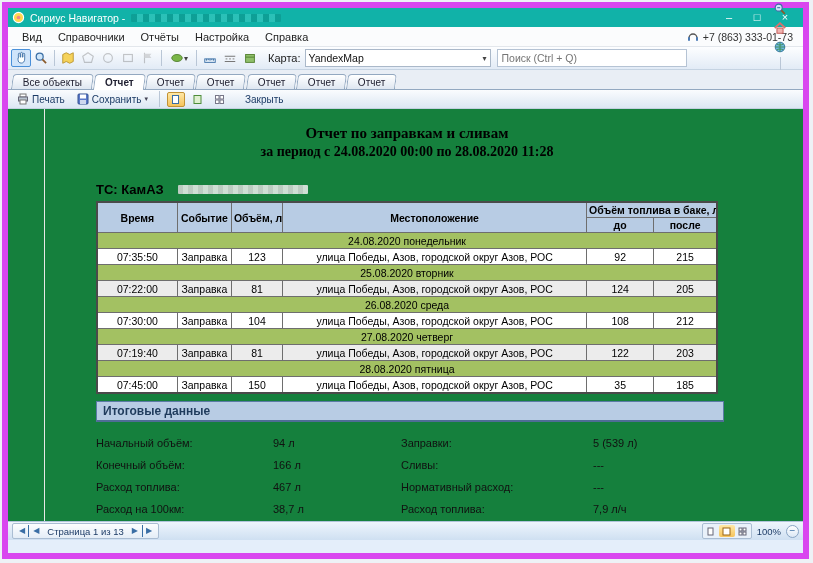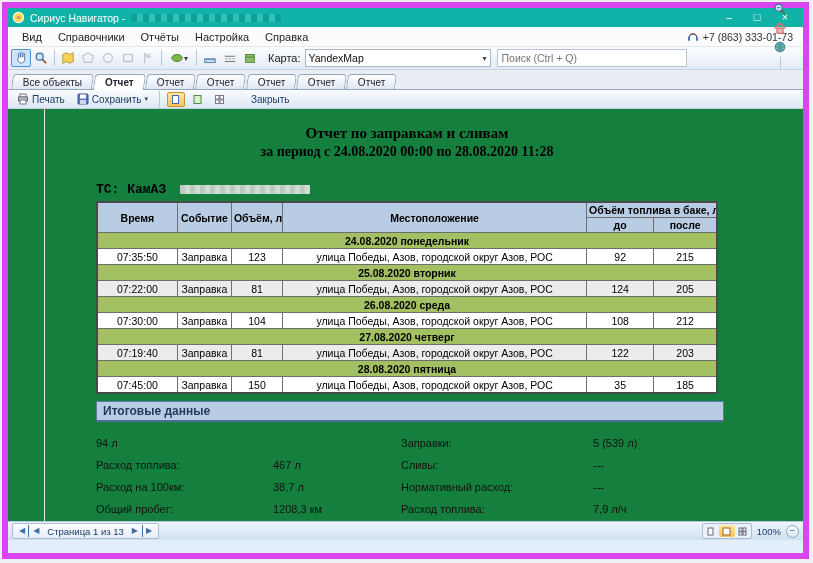--- a/index.html
+++ b/index.html
@@ -54,29 +54,29 @@
     border:1px solid transparent;padding:0;}
   .vtb.on{background:linear-gradient(#ffe8a6,#f5c35c);border:1px solid #c29235;border-radius:2px;}
   .vtb svg{width:11px;height:11px;}
   
   .content{flex:1 1 auto;background:#15803d;position:relative;overflow:hidden;}
   .content::before{content:"";position:absolute;left:36px;top:0;bottom:0;width:1px;background:#e7e7e7;}
   .rep-title{font-family:"Liberation Serif", serif;font-weight:bold;font-size:15px;color:#000;
     text-align:center;width:622px;margin:16px 0 2px 88px;}
   .rep-sub{font-family:"Liberation Serif", serif;font-weight:bold;font-size:14px;color:#000;
     text-align:center;width:622px;margin:2px 0 0 88px;}
-  .vehicle{font-family:Liberation Mono, monospace;font-weight:bold;font-size:13px;color:#000;
+  .vehicle{font-family:Liberation Sans, sans-serif;font-weight:bold;font-size:13px;color:#000;
     margin:22px 0 4px 88px;display:flex;align-items:flex-end;}
   .vehicle .redact{background:repeating-linear-gradient(90deg,#d9d9d9 0 5px,#efefef 5px 10px);
     height:9px;margin-left:14px;margin-bottom:3px;}
   table.rep{border-collapse:collapse;margin-left:88px;width:622px;font-size:10.5px;color:#000;
     border:2px solid #4a4a4a;table-layout:fixed;}
   table.rep th, table.rep td{border:1px solid #6e6e6e;padding:0 2px;text-align:center;overflow:hidden;white-space:nowrap;}
   table.rep thead th{background:#b8cce4;font-weight:bold;height:14px;}
-  tr.day td{background:#a3c162;font-weight:bold;height:15px;}
+  tr.day td{background:#a3c162;font-weight:normal;height:15px;}
   tr.r td{height:15px;background:#fff;}
   tr.r.alt td{background:#ececec;}
   .sum-head{margin:7px 0 0 88px;width:614px;background:#b8cce4;border:1px solid #5b7aa5;
     border-bottom:2px solid #4f6d96;font-weight:bold;font-size:12px;color:#1f3b5c;padding:2px 6px;}
   .summary{display:flex;margin:10px 0 0 88px;width:622px;font-size:11px;color:#111;}
   .sum-col-left{width:305px;}
   .sum-col-right{flex:1;}
   .sum-row{display:flex;height:22px;align-items:center;}
   .sum-col-left .sl{width:177px;}
   .sum-col-right .sl{width:192px;}
@@ -317,21 +317,21 @@
         </svg>
       </button>
     <button class="vtb">
         <svg viewBox="0 0 11 11">
           <rect x="1.5" y="1.5" width="3.5" height="3.5" fill="#fff" stroke="#778"></rect>
           <rect x="6" y="1.5" width="3.5" height="3.5" fill="#fff" stroke="#778"></rect>
           <rect x="1.5" y="6" width="3.5" height="3.5" fill="#fff" stroke="#778"></rect>
           <rect x="6" y="6" width="3.5" height="3.5" fill="#fff" stroke="#778"></rect>
         </svg>
       </button>
-    <button class="rbtn" style="margin-left:14px">
+    <button class="rbtn" style="margin-left:8px">
         <span>Закрыть</span>
       </button>
   </div>
 
   <div class="content">
     <div class="rep-title">Отчет по заправкам и сливам</div>
     <div class="rep-sub">за период с 24.08.2020 00:00 по 28.08.2020 11:28</div>
     <div class="vehicle">
       <span>ТС: КамАЗ</span>
       <span class="redact" style="width:130px"></span>
@@ -416,21 +416,26 @@
             <td>185</td>
         </tr>
       </tbody>
     </table>
 
     <div class="sum-head">Итоговые данные</div>
 
     <div class="summary">
       <div class="sum-col-left">
         <div class="sum-row">
+            <span class="sl">Начальный объём:</span>
             <span class="sv">94 л</span>
+          </div>
+        <div class="sum-row">
+            <span class="sl">Конечный объём:</span>
+            <span class="sv">166 л</span>
           </div>
         <div class="sum-row">
             <span class="sl">Расход топлива:</span>
             <span class="sv">467 л</span>
           </div>
         <div class="sum-row">
             <span class="sl">Расход на 100км:</span>
             <span class="sv">38,7 л</span>
           </div>
         <div class="sum-row">

